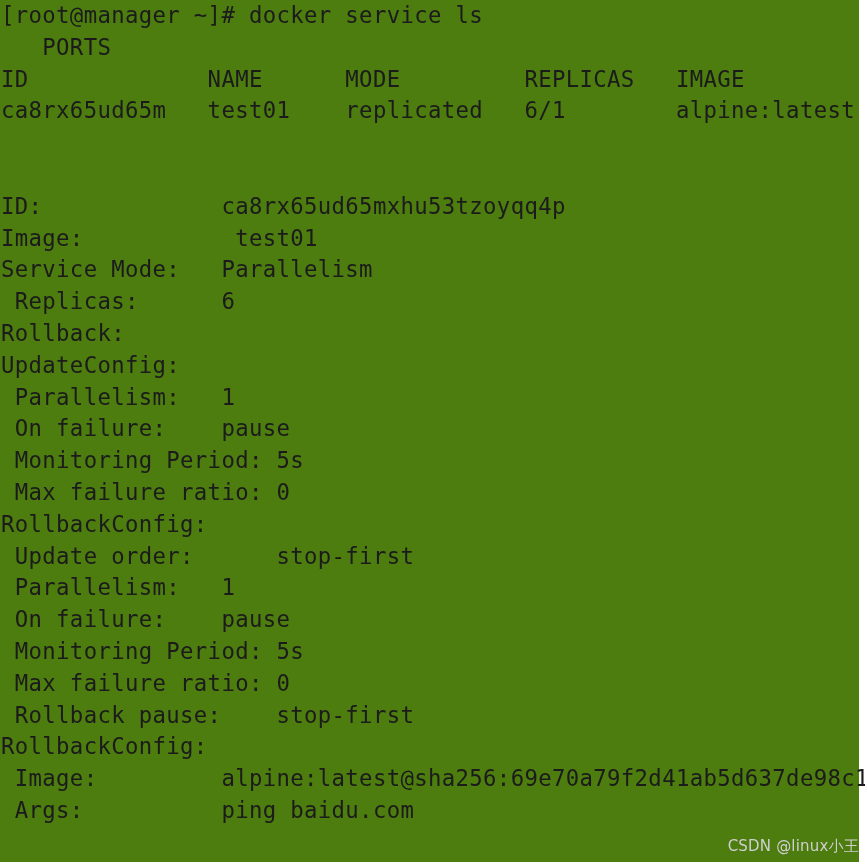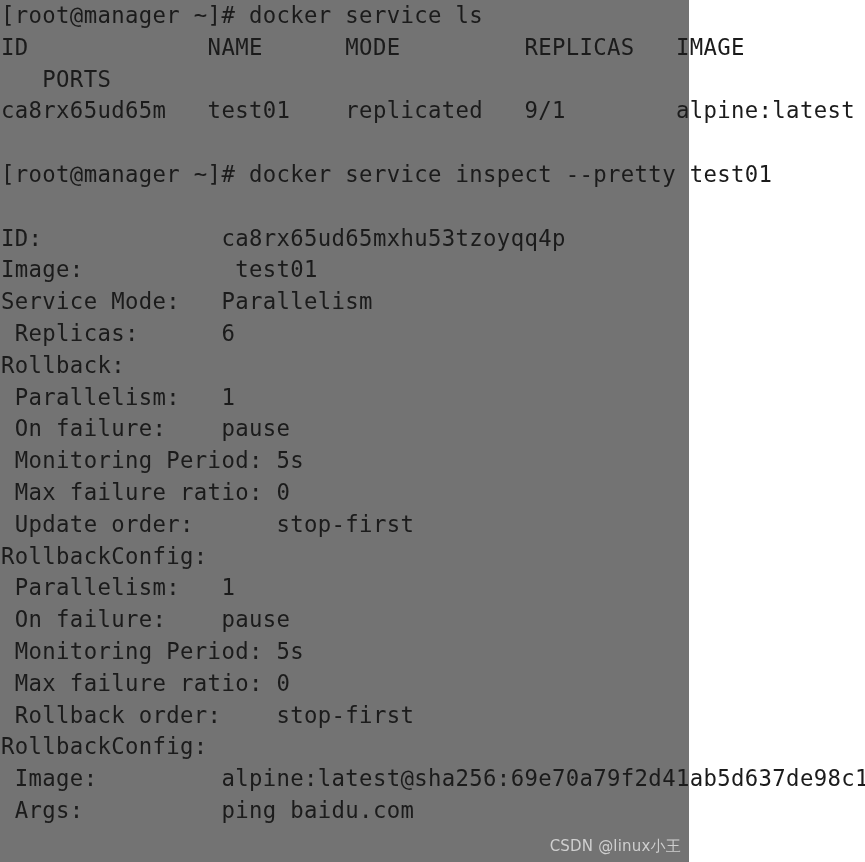--- a/index.html
+++ b/index.html
@@ -8,79 +8,79 @@
     background: #ffffff;
   }
   body {
     width: 865px;
     height: 862px;
     overflow: hidden;
     font-family: "DejaVu Sans Mono", "Liberation Mono", monospace;
   }
   #terminal {
     position: relative;
-    width: 689px;
+    width: 859px;
     height: 862px;
-    background: #737373;
+    background: #4d7c0f;
     padding: 0;
     box-sizing: border-box;
   }
   .term-line {
     font-family: "DejaVu Sans Mono", "Liberation Mono", monospace;
     font-size: 22.3px;
     line-height: 31.8px;
     height: 31.8px;
     color: #1b1b1b;
     white-space: pre;
     letter-spacing: 0.35px;
     padding-left: 1px;
     margin: 0;
     font-weight: 400;
   }
   .term-line.blank {
     color: transparent;
   }
   #watermark {
     position: absolute;
-    right: 8px;
+    right: 0;
     bottom: 6px;
     font-family: "DejaVu Sans", "Liberation Sans", sans-serif;
     font-size: 15px;
     color: #cfcfcf;
     white-space: pre;
     letter-spacing: 0.2px;
     user-select: none;
   }
 </style>
 </head>
 <body>
 
 <div id="terminal">
 
   <div class="term-line">[root@manager ~]# docker service ls</div>
+  <div class="term-line">   PORTS</div>
   <div class="term-line">ID             NAME      MODE         REPLICAS   IMAGE</div>
-  <div class="term-line">   PORTS</div>
-  <div class="term-line">ca8rx65ud65m   test01    replicated   9/1        alpine:latest</div>
+  <div class="term-line">ca8rx65ud65m   test01    replicated   6/1        alpine:latest</div>
   <div class="term-line blank"></div>
-  <div class="term-line">[root@manager ~]# docker service inspect --pretty test01</div>
   <div class="term-line blank"></div>
   <div class="term-line">ID:             ca8rx65ud65mxhu53tzoyqq4p</div>
   <div class="term-line">Image:           test01</div>
   <div class="term-line">Service Mode:   Parallelism</div>
   <div class="term-line"> Replicas:      6</div>
   <div class="term-line">Rollback:</div>
+  <div class="term-line">UpdateConfig:</div>
   <div class="term-line"> Parallelism:   1</div>
   <div class="term-line"> On failure:    pause</div>
   <div class="term-line"> Monitoring Period: 5s</div>
   <div class="term-line"> Max failure ratio: 0</div>
+  <div class="term-line">RollbackConfig:</div>
   <div class="term-line"> Update order:      stop-first</div>
-  <div class="term-line">RollbackConfig:</div>
   <div class="term-line"> Parallelism:   1</div>
   <div class="term-line"> On failure:    pause</div>
   <div class="term-line"> Monitoring Period: 5s</div>
   <div class="term-line"> Max failure ratio: 0</div>
-  <div class="term-line"> Rollback order:    stop-first</div>
+  <div class="term-line"> Rollback pause:    stop-first</div>
   <div class="term-line">RollbackConfig:</div>
   <div class="term-line"> Image:         alpine:latest@sha256:69e70a79f2d41ab5d637de98c1</div>
   <div class="term-line"> Args:          ping baidu.com</div>
 
   <div id="watermark">CSDN @linux小王</div>
 </div>
 
 </body></html>

